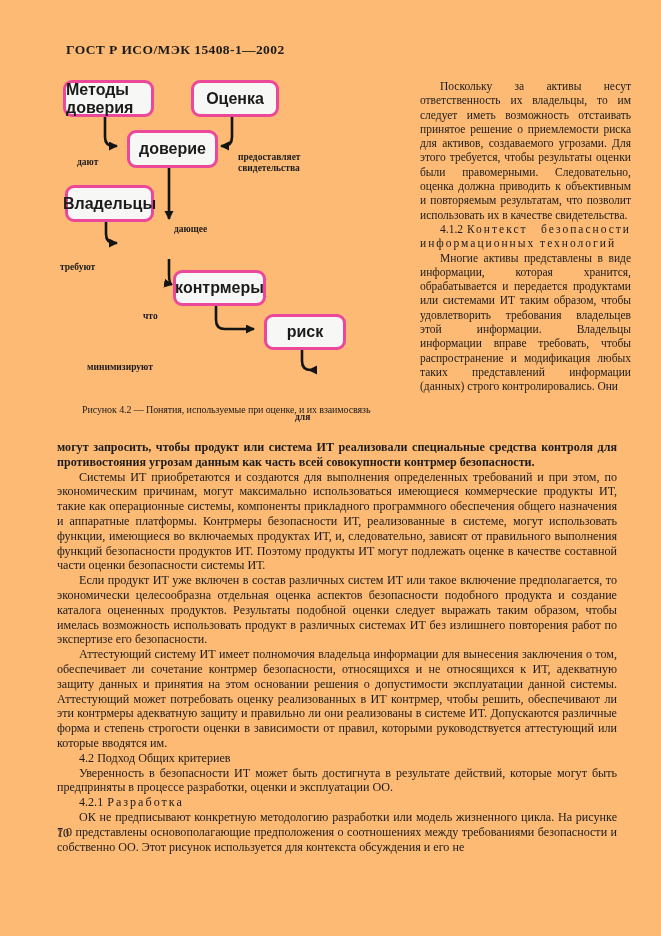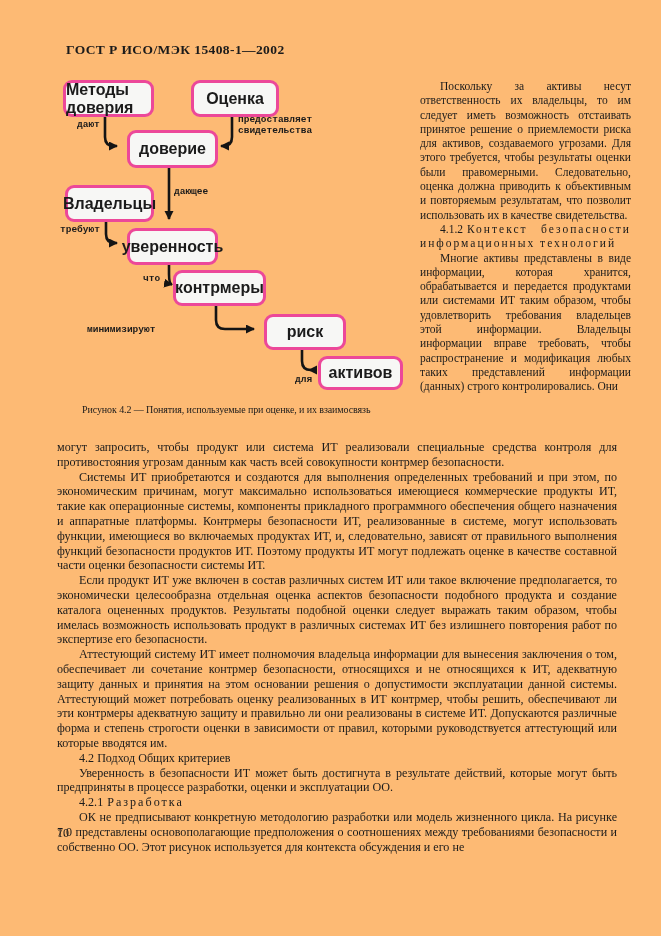--- a/index.html
+++ b/index.html
@@ -5,35 +5,35 @@
   html,body{margin:0;padding:0;background:#e9e9e7;}
   .page{position:relative;width:661px;height:936px;background:#fdba74;color:#1b1b1b;
         font-family:"Liberation Serif", serif;overflow:hidden;}
   .hdr{position:absolute;left:66px;top:42px;font-weight:bold;font-size:13.5px;letter-spacing:.4px;}
   
   .diagram{position:absolute;left:55px;top:78px;width:362px;height:316px;}
   .diagram svg{position:absolute;left:0;top:0;}
   .box{position:absolute;border:3px solid #ec4899;border-radius:9px;background:#f7f7f5;
        display:flex;align-items:center;justify-content:center;
        font-family:Liberation Sans, sans-serif;font-weight:bold;font-size:16px;z-index:2;}
-  .albl{position:absolute;font-family:Liberation Mono, monospace;font-weight:bold;
-        font-size:9.5px;line-height:10.5px;z-index:2;}
+  .albl{position:absolute;font-family:Liberation Serif, serif;font-weight:bold;
+        font-size:9.5px;line-height:10.5px;z-index:2;margin-top:37px;}
   .caption{position:absolute;left:82px;top:404px;font-size:10px;letter-spacing:-.1px;white-space:nowrap;}
   
   .rcol{position:absolute;left:420px;top:79px;width:211px;font-size:11.5px;line-height:14.3px;
         text-align:justify;}
   .rcol p{margin:0;text-indent:20px;}
   .rcol .h{margin:0;text-indent:20px;}
   .sp{letter-spacing:2px;}
   .num{margin-right:4px;}
   
   .bodytext{position:absolute;left:57px;top:440px;width:560px;font-size:12.1px;line-height:14.8px;
             text-align:justify;}
   .bodytext p{margin:0;text-indent:22px;}
-  .bodytext p.cont{text-indent:0;}
+  .bodytext p.cont{text-indent:0;font-weight:bold;}
   .pagenum{position:absolute;left:57px;top:826px;font-size:12px;}
 </style>
 </head>
 <body>
 
 <div class="page">
 
   <div class="hdr">ГОСТ Р ИСО/МЭК 15408-1—2002</div>
 
   <div class="diagram">
@@ -51,24 +51,22 @@
         <path d="M114,181 L114,196 Q114,206 117,206.5" marker-end="url(#arr)"></path>
         <path d="M161,222 L161,242 Q161,251 170,251 L199,251" marker-end="url(#arr)"></path>
         <path d="M247,266 L247,283 Q247,292 256,292 L254,292" marker-end="url(#arr)"></path>
       </g>
     </svg>
 
     <div class="box" style="left:8px;top:2px;width:85px;height:31px">Методы доверия</div>
     <div class="box" style="left:136px;top:2px;width:82px;height:31px">Оценка</div>
     <div class="box" style="left:72px;top:52px;width:85px;height:32px">доверие</div>
     <div class="box" style="left:10px;top:107px;width:83px;height:31px">Владельцы</div>
-    <div class="box" style="left:72px;top:150px;width:85px;height:31px">уверенность</div>
     <div class="box" style="left:118px;top:192px;width:87px;height:30px">контрмеры</div>
     <div class="box" style="left:209px;top:236px;width:76px;height:30px">риск</div>
-    <div class="box" style="left:263px;top:278px;width:79px;height:28px">активов</div>
 
     <div class="albl" style="left:22px;top:42px">дают</div>
     <div class="albl" style="left:183px;top:37px;width:74px">предоставляет свидетельства</div>
     <div class="albl" style="left:119px;top:109px">дающее</div>
     <div class="albl" style="left:5px;top:147px">требуют</div>
     <div class="albl" style="left:88px;top:196px">что</div>
     <div class="albl" style="left:32px;top:247px">минимизируют</div>
     <div class="albl" style="left:240px;top:297px">для</div>
   </div>
 

